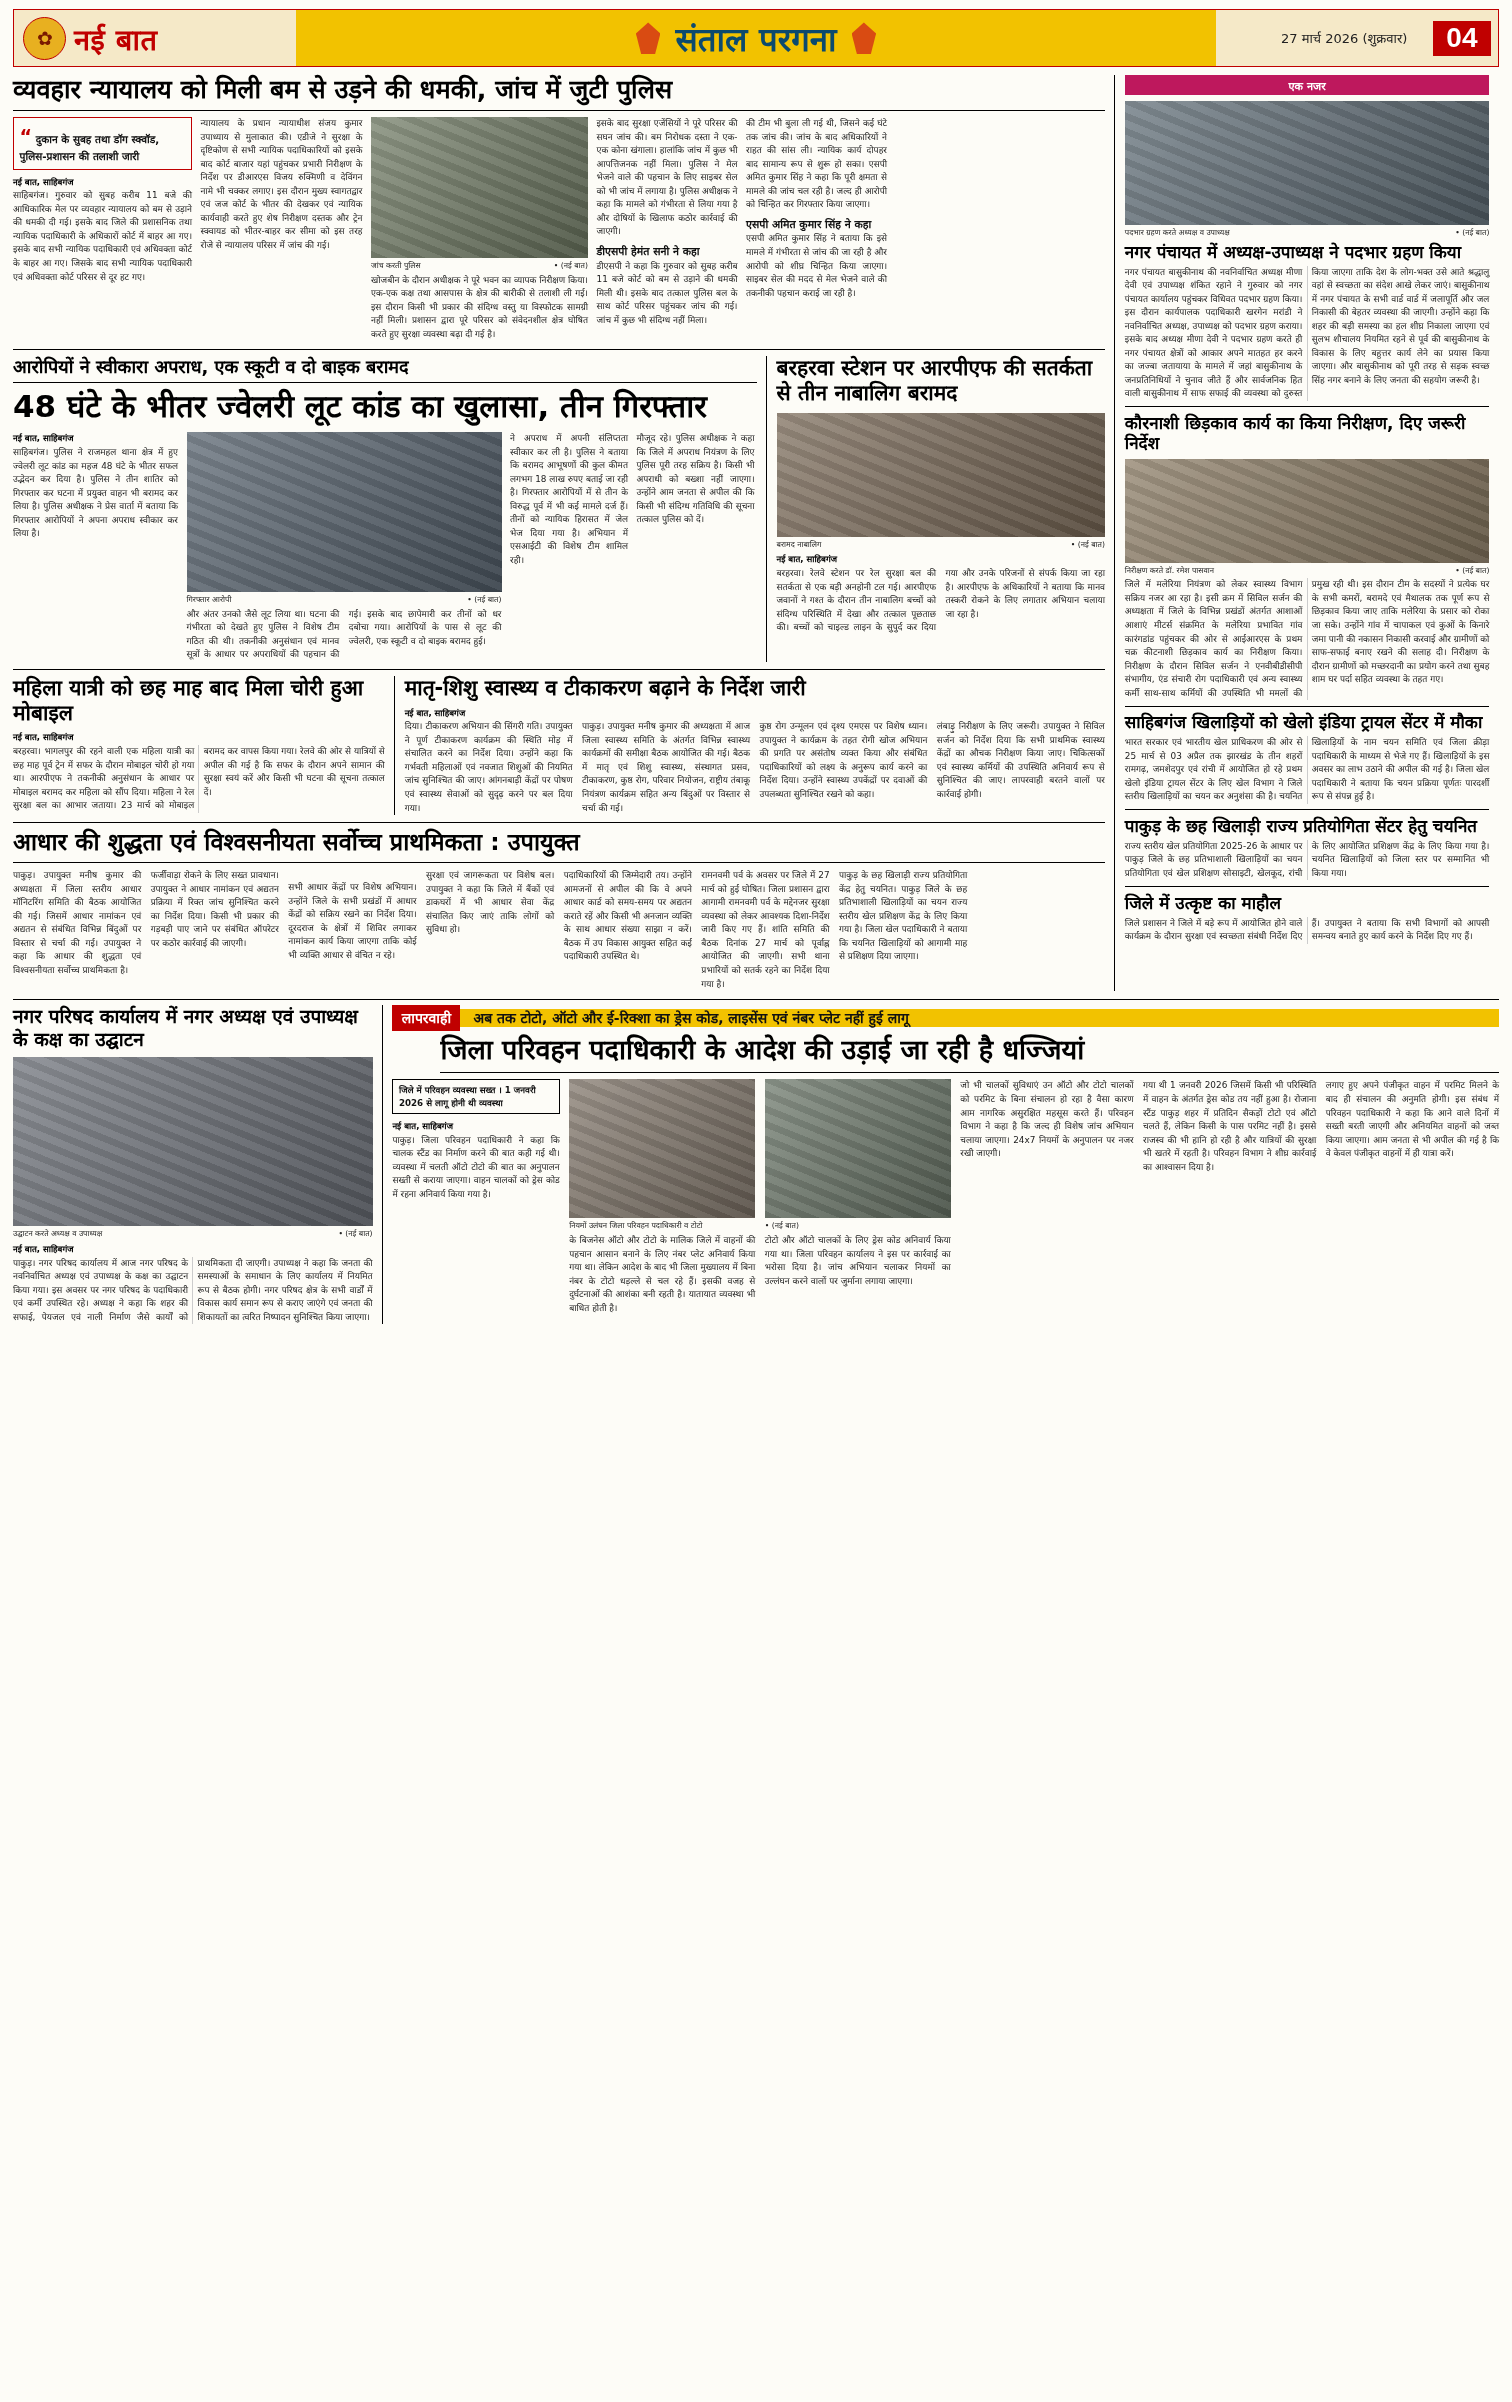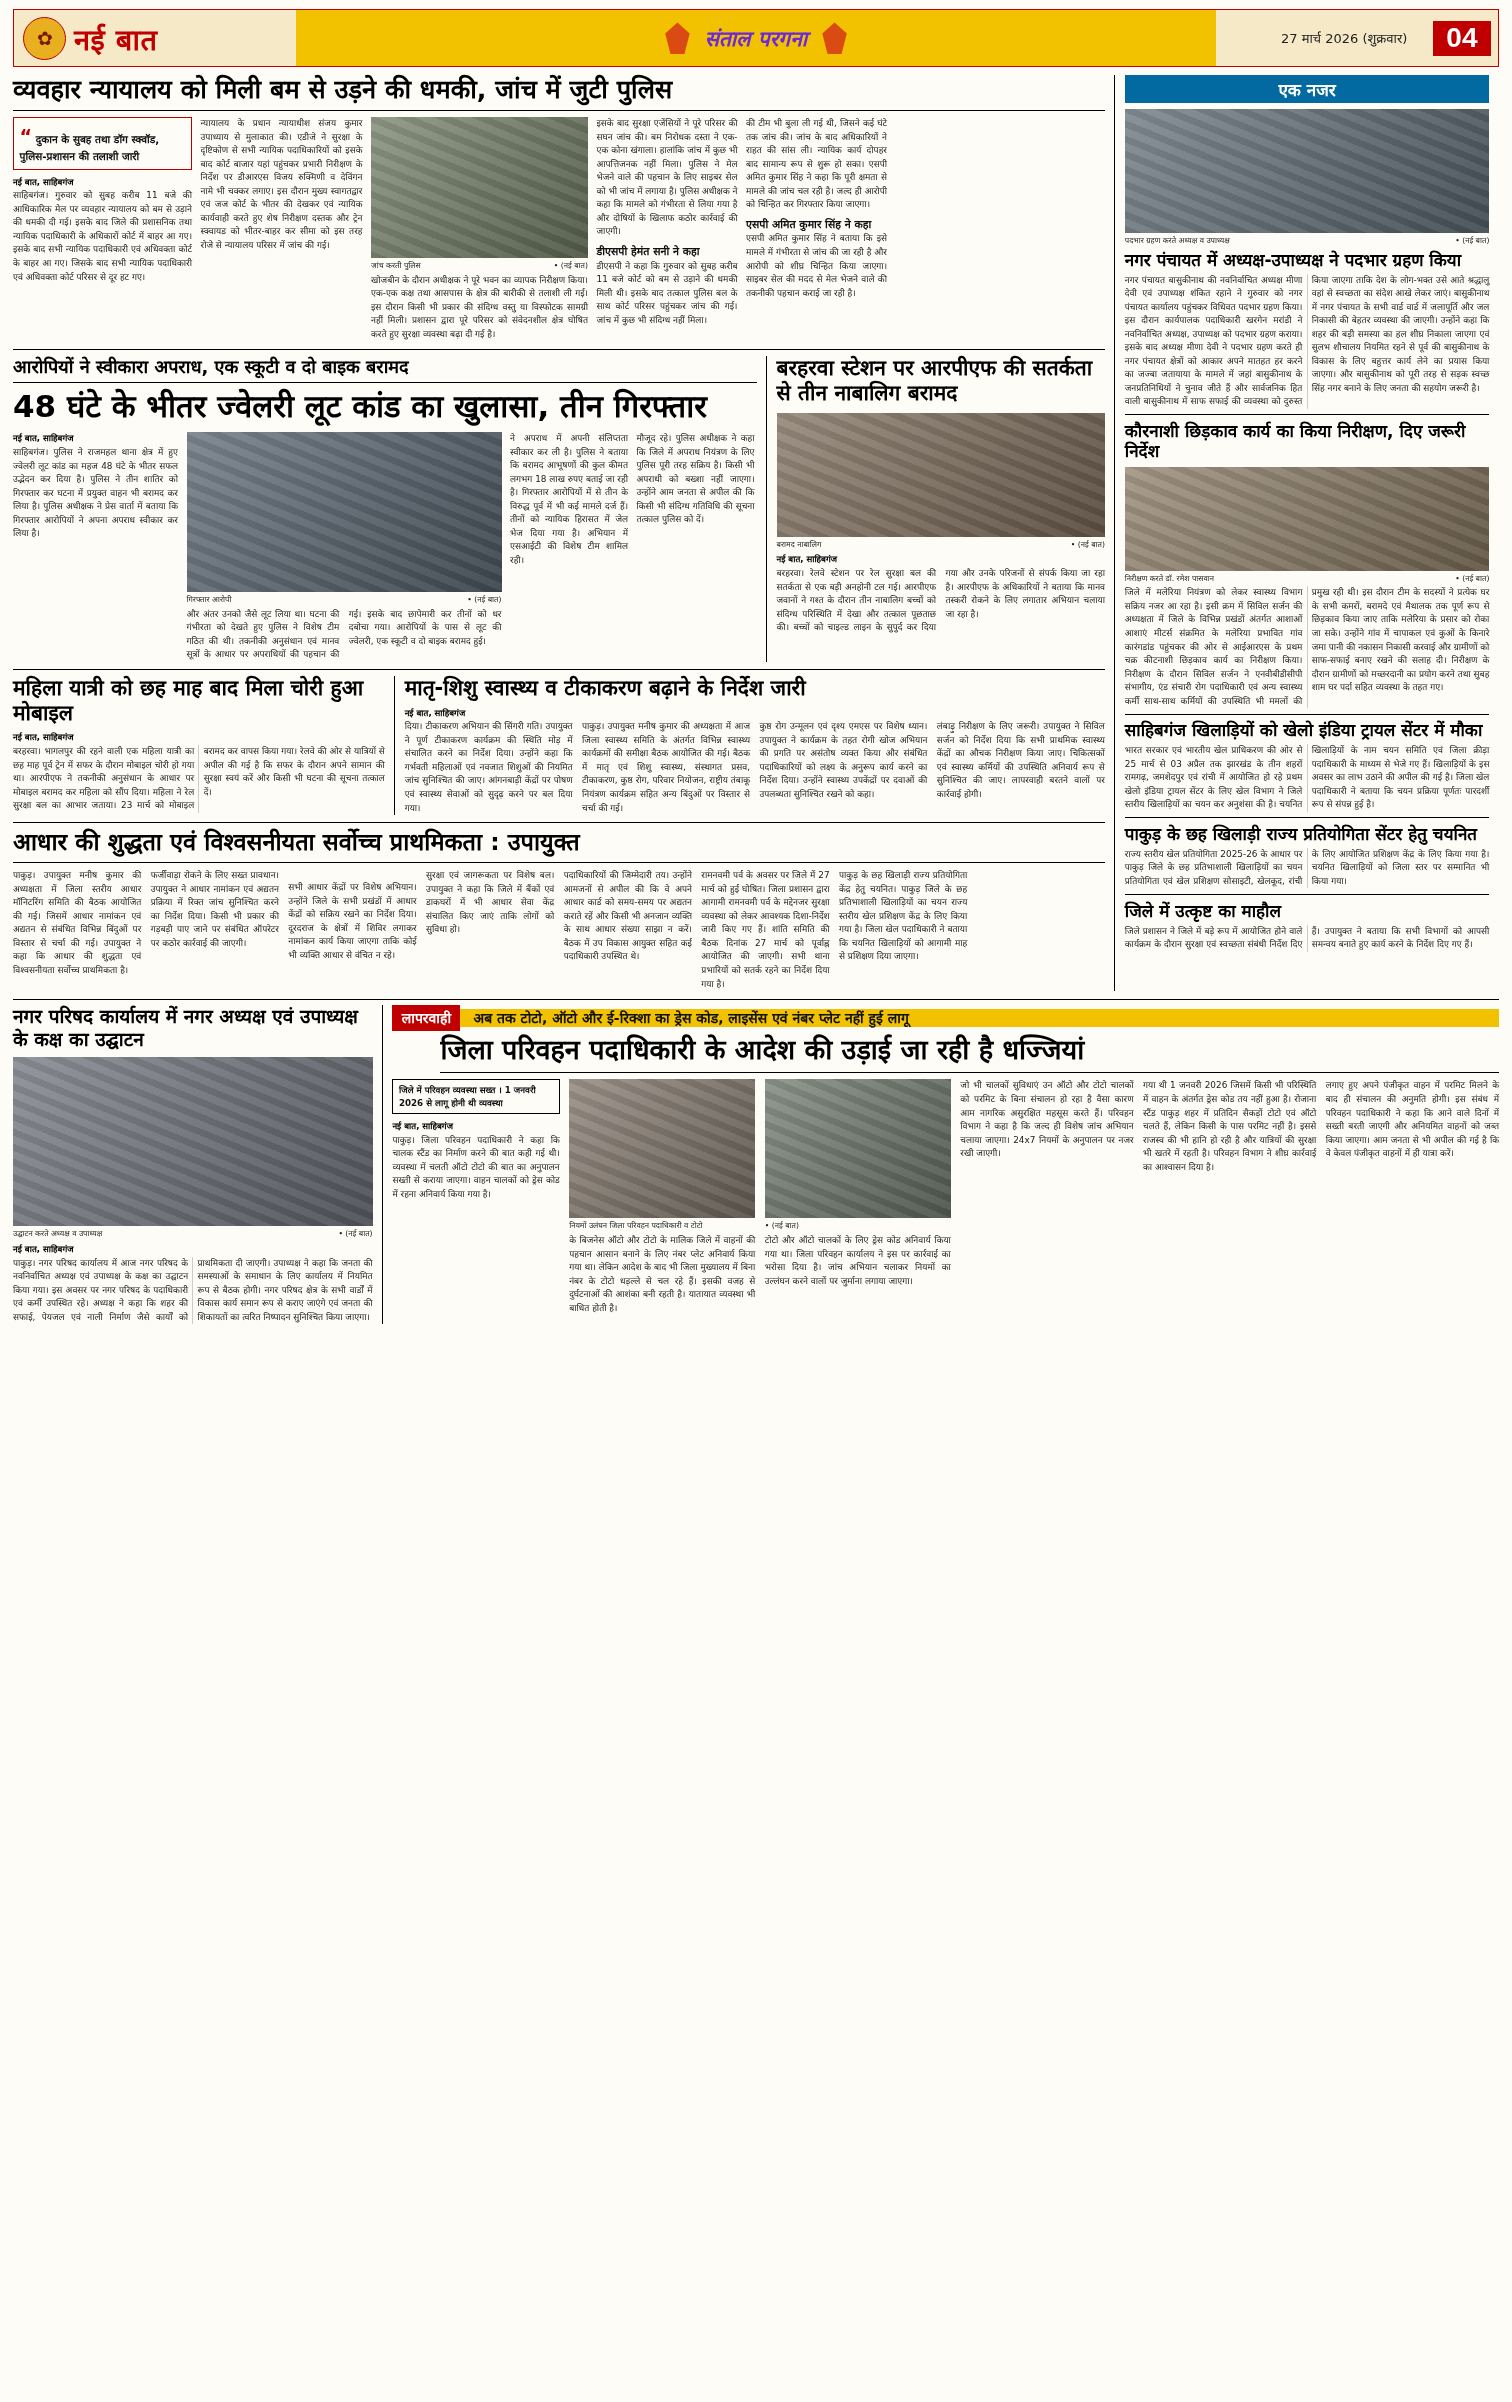--- a/index.html
+++ b/index.html
@@ -11,21 +11,21 @@
     color:#111;
   }
   .page { position:relative; width:1512px; height:2402px; padding:9.4px 13px; }
 
   
   .masthead { display:flex; align-items:stretch; height:58px; border:1.9px solid #c00000; }
   .mh-left { width:282px; background:#f5e9c8; display:flex; align-items:center; gap:7.5px; padding-left:9.4px; }
   .mh-logo { width:43px; height:43px; border-radius:50%; background:#e8b020; border:1.9px solid #c00000; display:flex; align-items:center; justify-content:center; font-size:19px; color:#7a1a00; }
   .mh-title { font-family:"DejaVu Sans", sans-serif; font-size:29px; font-weight:bold; color:#c00000; letter-spacing:0.5px; }
   .mh-mid { flex:1; background:#f2c200; display:flex; align-items:center; justify-content:center; gap:15px; position:relative; }
-  .mh-mid .edition { font-family:"DejaVu Sans", sans-serif; font-size:21px; font-weight:bold; color:#6d28d9;font-style:italic; }
+  .mh-mid .edition { font-family:"DejaVu Sans", sans-serif; font-size:33px; font-weight:bold; color:#0c4a6e; }
   .deco { width:24.5px; height:32px; background:#d94b12; clip-path:polygon(50% 0,100% 35%,78% 100%,22% 100%,0 35%); }
   .mh-right { width:282px; background:#f5e9c8; display:flex; align-items:center; justify-content:flex-end; gap:26px; padding-right:7.5px; }
   .mh-date { font-family:"DejaVu Sans", sans-serif; font-size:13px; color:#222; }
   .mh-pageno { background:#c00000; color:#fff; font-size:28px; font-weight:bold; padding:1.9px 13px; }
 
   
   .hl { font-family:"DejaVu Sans", sans-serif; font-weight:bold; color:#000; line-height:1.18; }
   .body-txt { font-family:"DejaVu Sans", sans-serif; font-size:8.9px; line-height:1.52; text-align:justify; color:#1a1a1a; }
   .byline { font-family:"DejaVu Sans", sans-serif; font-size:8.5px; font-weight:bold; color:#000; margin-bottom:2.8px; }
   .cap { font-family:"DejaVu Sans", sans-serif; font-size:7.7px; display:flex; justify-content:space-between; padding-top:1.9px; color:#222; }
@@ -39,21 +39,21 @@
   }
   .ph1{background:#6f7a63;} .ph2{background:#54606c;} .ph3{background:#7b6a58;}
   .ph4{background:#5d6b74;} .ph5{background:#8a7a62;} .ph6{background:#6b6f77;}
   .ph7{background:#7f7468;} .ph8{background:#6a7668;}
 
   
   .main-area { display:flex; gap:9.4px; margin-top:7.5px; }
   .left-col { width:1092px; }
   .right-col { width:375px; border-left:1.9px solid #000; padding-left:9.4px; }
 
-  .eknazar-bar { background:#0369a1; color:#fff; font-family:"DejaVu Sans", sans-serif; font-weight:bold; font-size:17px; text-align:center; padding:2.8px 0; position:relative; }
+  .eknazar-bar { background:#be185d; color:#fff; font-family:"DejaVu Sans", sans-serif; font-weight:bold; font-size:11px; text-align:center; padding:2.8px 0; position:relative; }
 
   .story { margin-bottom:7.5px; }
   .h-xl { font-size:31px; }
   .h-lg { font-size:25.4px; }
   .h-md { font-size:21px; }
   .h-sm { font-size:17px; }
 
   .quotebox { border:0.9px solid #c00000; padding:5.6px; font-family:"DejaVu Sans", sans-serif; font-size:10.4px; font-weight:bold; line-height:1.35; color:#111; }
   .quotebox .qmark { color:#c00000; font-size:19px; font-weight:bold; }
 

